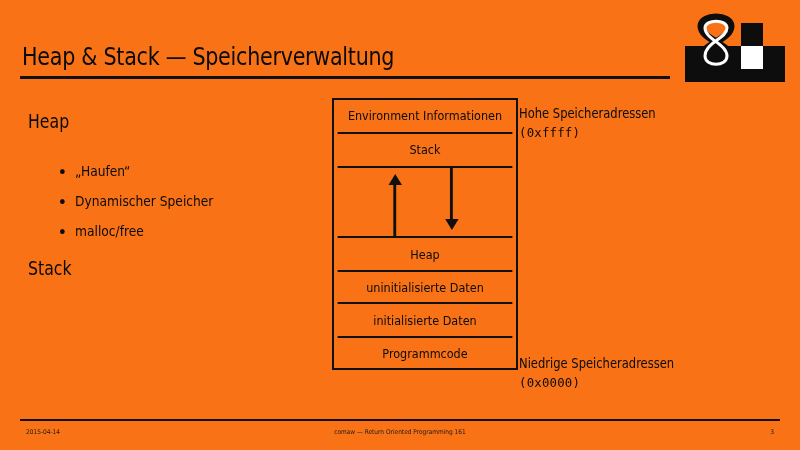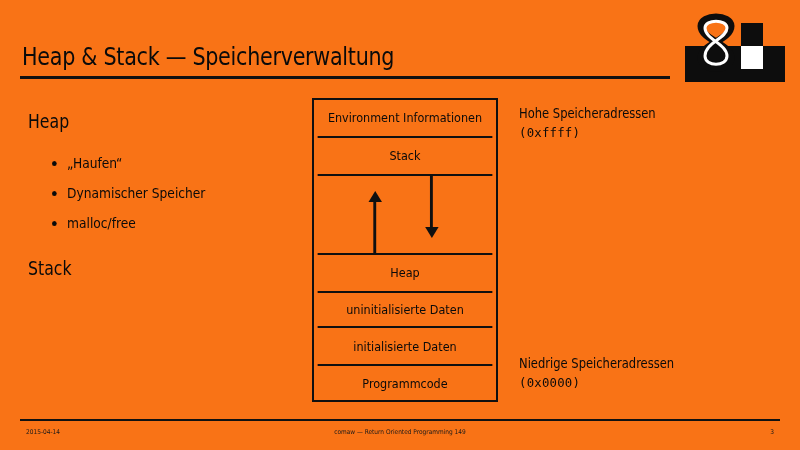--- a/index.html
+++ b/index.html
@@ -63,21 +63,21 @@
     transform: scaleX(0.92);
     transform-origin: left center;
     white-space: nowrap;
   }
   #heap-head { top: 110px; }
   #stack-head { top: 257px; }
 
   .bullet-list {
     position: absolute;
     left: 44px;
-    margin: 8px;
+    margin: 16px;
     padding: 0;
     list-style: none;
   }
   #heap-list { top: 140px; }
   #stack-list { top: 287px; }
 
   .bullet-list li {
     position: relative;
     padding-left: 16px;
     height: 30px;
@@ -94,24 +94,24 @@
     top: 13px;
     width: 5px;
     height: 5px;
     border-radius: 50%;
     background: #0a0a0a;
   }
 
   
   #memdiagram {
     position: absolute;
-    left: 312px;
+    left: 332px;
     top: 98px;
     width: 186px;
-    height: 304px;
+    height: 272px;
     border: 2px solid #101010;
     box-sizing: border-box;
     display: flex;
     flex-direction: column;
   }
   .mem-row {
     position: relative;
     border-bottom: 2px solid #101010;
     box-sizing: border-box;
     display: flex;
@@ -277,16 +277,16 @@
     <div>Hohe Speicheradressen</div>
     <div class="hex">(0xffff)</div>
   </div>
   <div class="addr-note" id="addr-low">
     <div>Niedrige Speicheradressen</div>
     <div class="hex">(0x0000)</div>
   </div>
 
   <div id="footer-rule"></div>
   <div class="footer-text" id="footer-date">2015-04-14</div>
-  <div class="footer-text" id="footer-center">comaw — Return Oriented Programming 149</div>
+  <div class="footer-text" id="footer-center">comaw — Return Oriented Programming 161</div>
   <div class="footer-text" id="footer-page">3</div>
 
 </div>
 
 </body></html>

